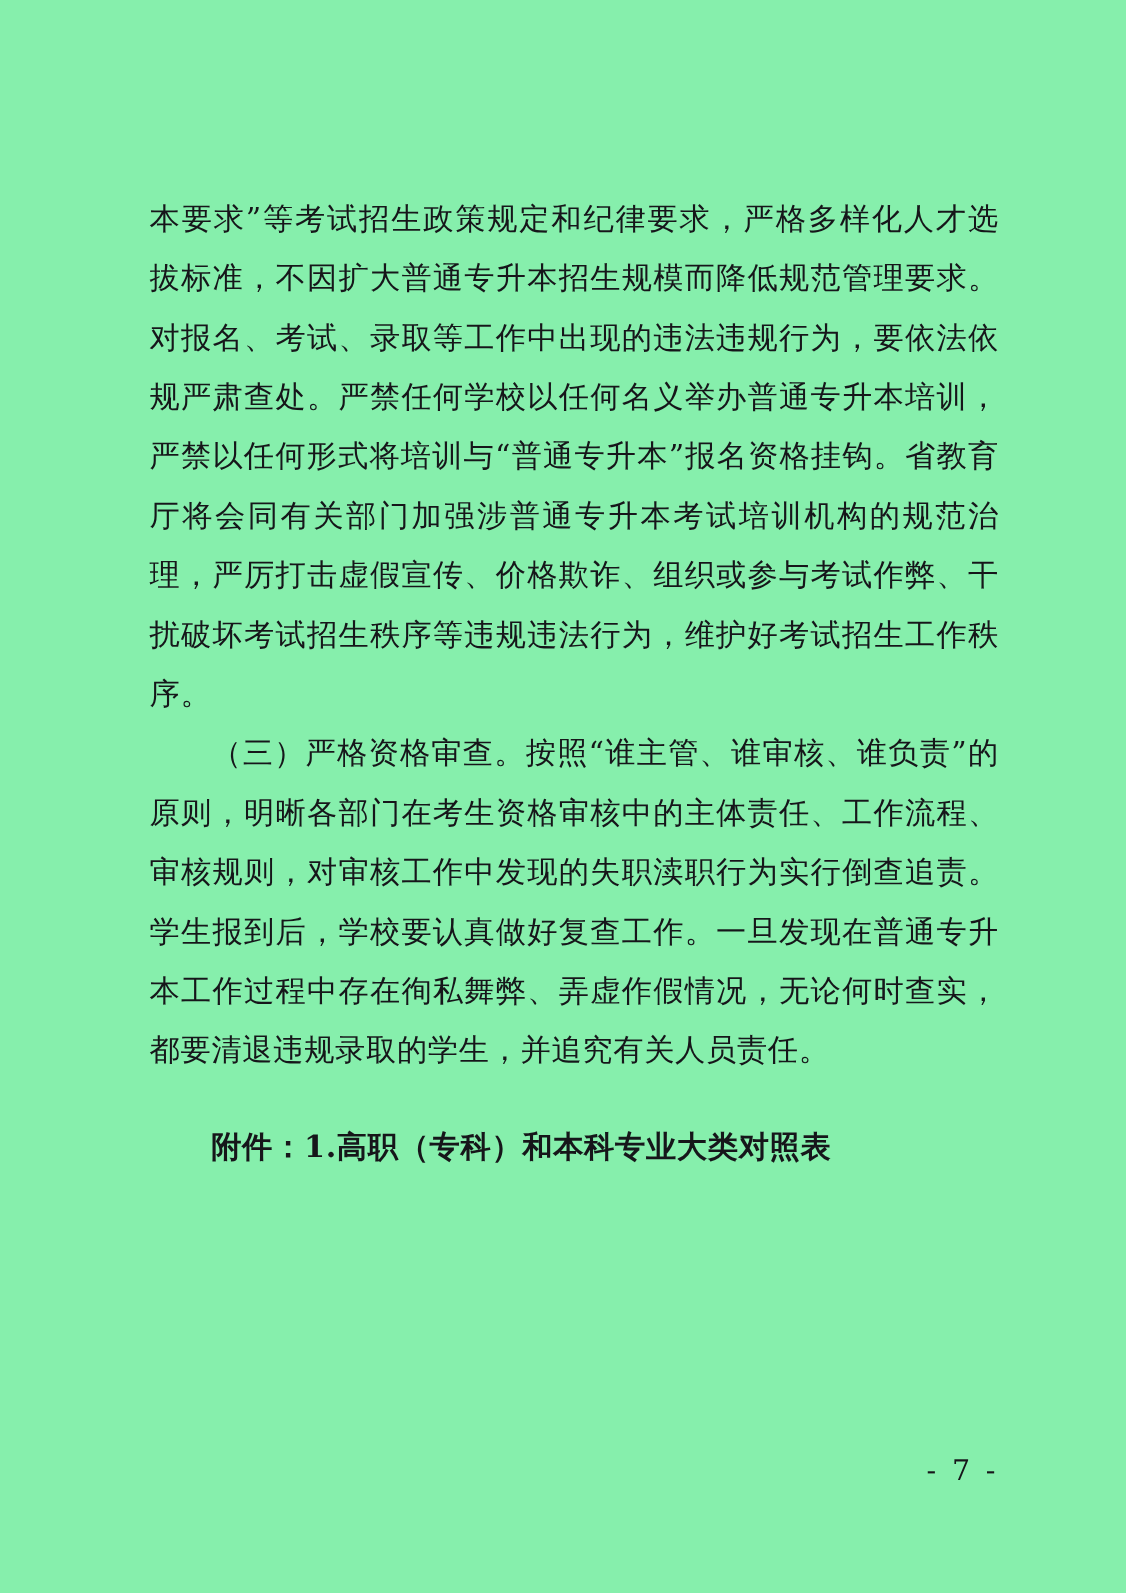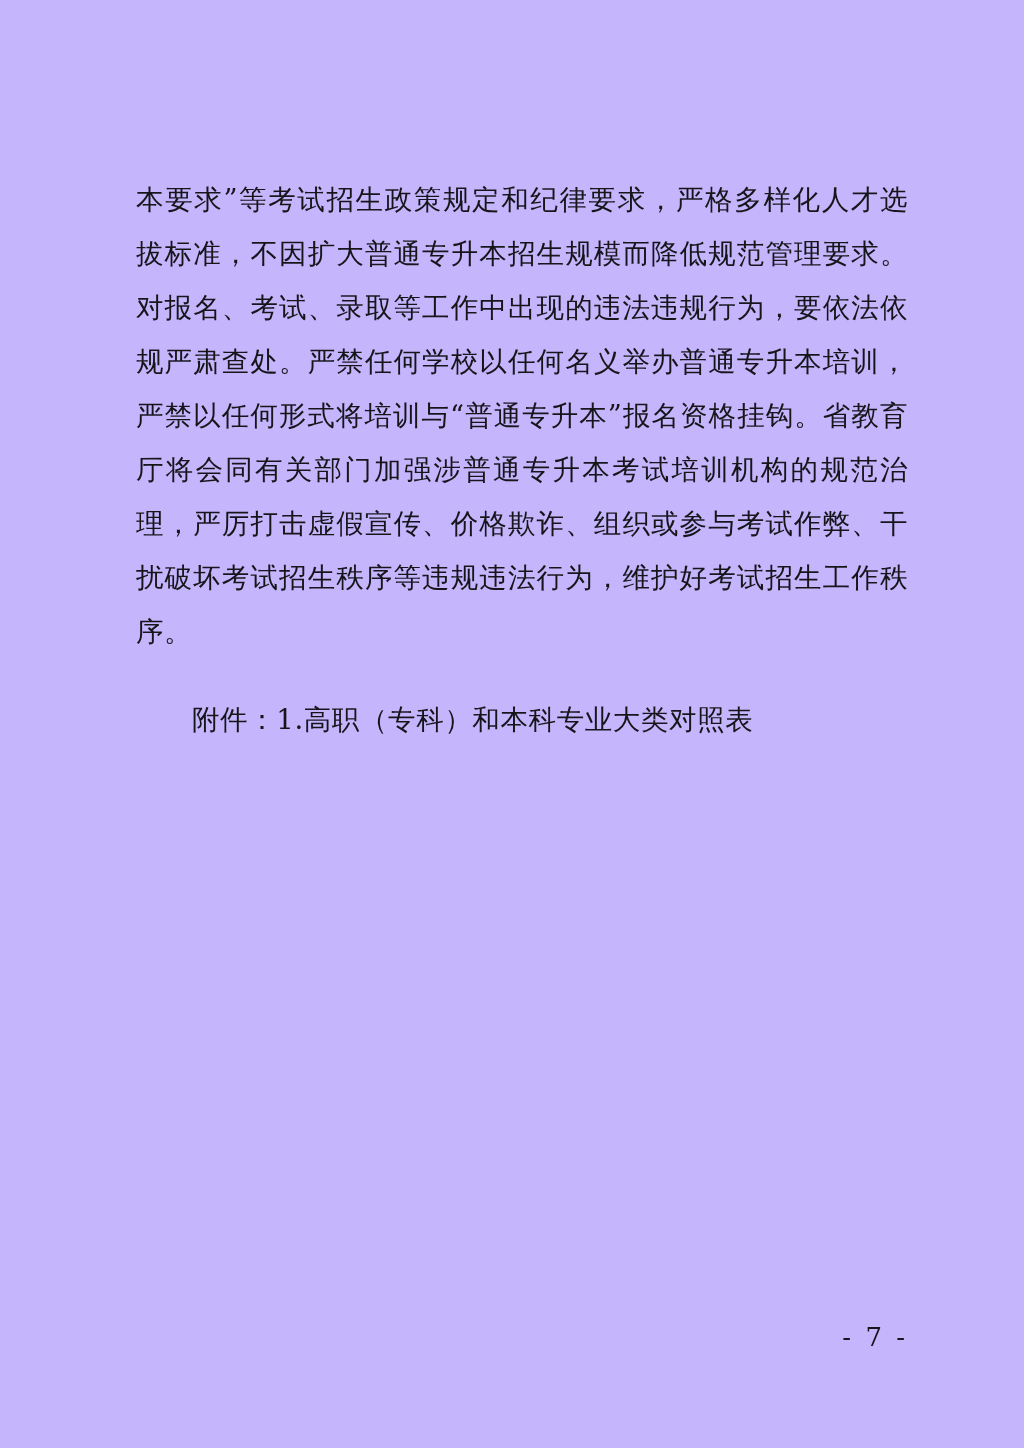--- a/index.html
+++ b/index.html
@@ -4,21 +4,21 @@
 <style>
   html, body {
     margin: 0;
     padding: 0;
     background: #ffffff;
   }
   .page {
     position: relative;
     width: 1024px;
     height: 1448px;
-    background: #c4b5fd;
+    background: #86efac;
     overflow: hidden;
     font-family: "DejaVu Serif", "Liberation Serif", serif;
     color: #1c1c20;
   }
   .body-area {
     position: absolute;
     left: 136px;
     top: 172px;
     width: 772px;
   }
@@ -38,40 +38,42 @@
   .attach-block {
     margin-top: 34px;
     font-size: 27.5px;
     line-height: 54px;
     letter-spacing: 0.6px;
     color: #16161a;
     font-weight: 500;
   }
   .attach-line-1 {
     padding-left: 56px;
+    font-weight: bold;
   }
   .page-number {
     position: absolute;
     right: 116px;
     bottom: 96px;
     font-size: 26px;
     letter-spacing: 3px;
     color: #16161a;
     font-family: "DejaVu Serif", "Liberation Serif", serif;
   }
 </style>
 </head>
 <body>
 
 <div class="page">
 
   <div class="body-area">
 
     <p class="para">本要求”等考试招生政策规定和纪律要求，严格多样化人才选拔标准，不因扩大普通专升本招生规模而降低规范管理要求。对报名、考试、录取等工作中出现的违法违规行为，要依法依规严肃查处。严禁任何学校以任何名义举办普通专升本培训，严禁以任何形式将培训与“普通专升本”报名资格挂钩。省教育厅将会同有关部门加强涉普通专升本考试培训机构的规范治理，严厉打击虚假宣传、价格欺诈、组织或参与考试作弊、干扰破坏考试招生秩序等违规违法行为，维护好考试招生工作秩序。</p>
 
+    <p class="para indent">（三）严格资格审查。按照“谁主管、谁审核、谁负责”的原则，明晰各部门在考生资格审核中的主体责任、工作流程、审核规则，对审核工作中发现的失职渎职行为实行倒查追责。学生报到后，学校要认真做好复查工作。一旦发现在普通专升本工作过程中存在徇私舞弊、弄虚作假情况，无论何时查实，都要清退违规录取的学生，并追究有关人员责任。</p>
 
 
     <div class="attach-block">
       <div class="attach-line-1">附件：1.高职（专科）和本科专业大类对照表</div>
 
     </div>
 
   </div>
 
   <div class="page-number">- 7 -</div>

